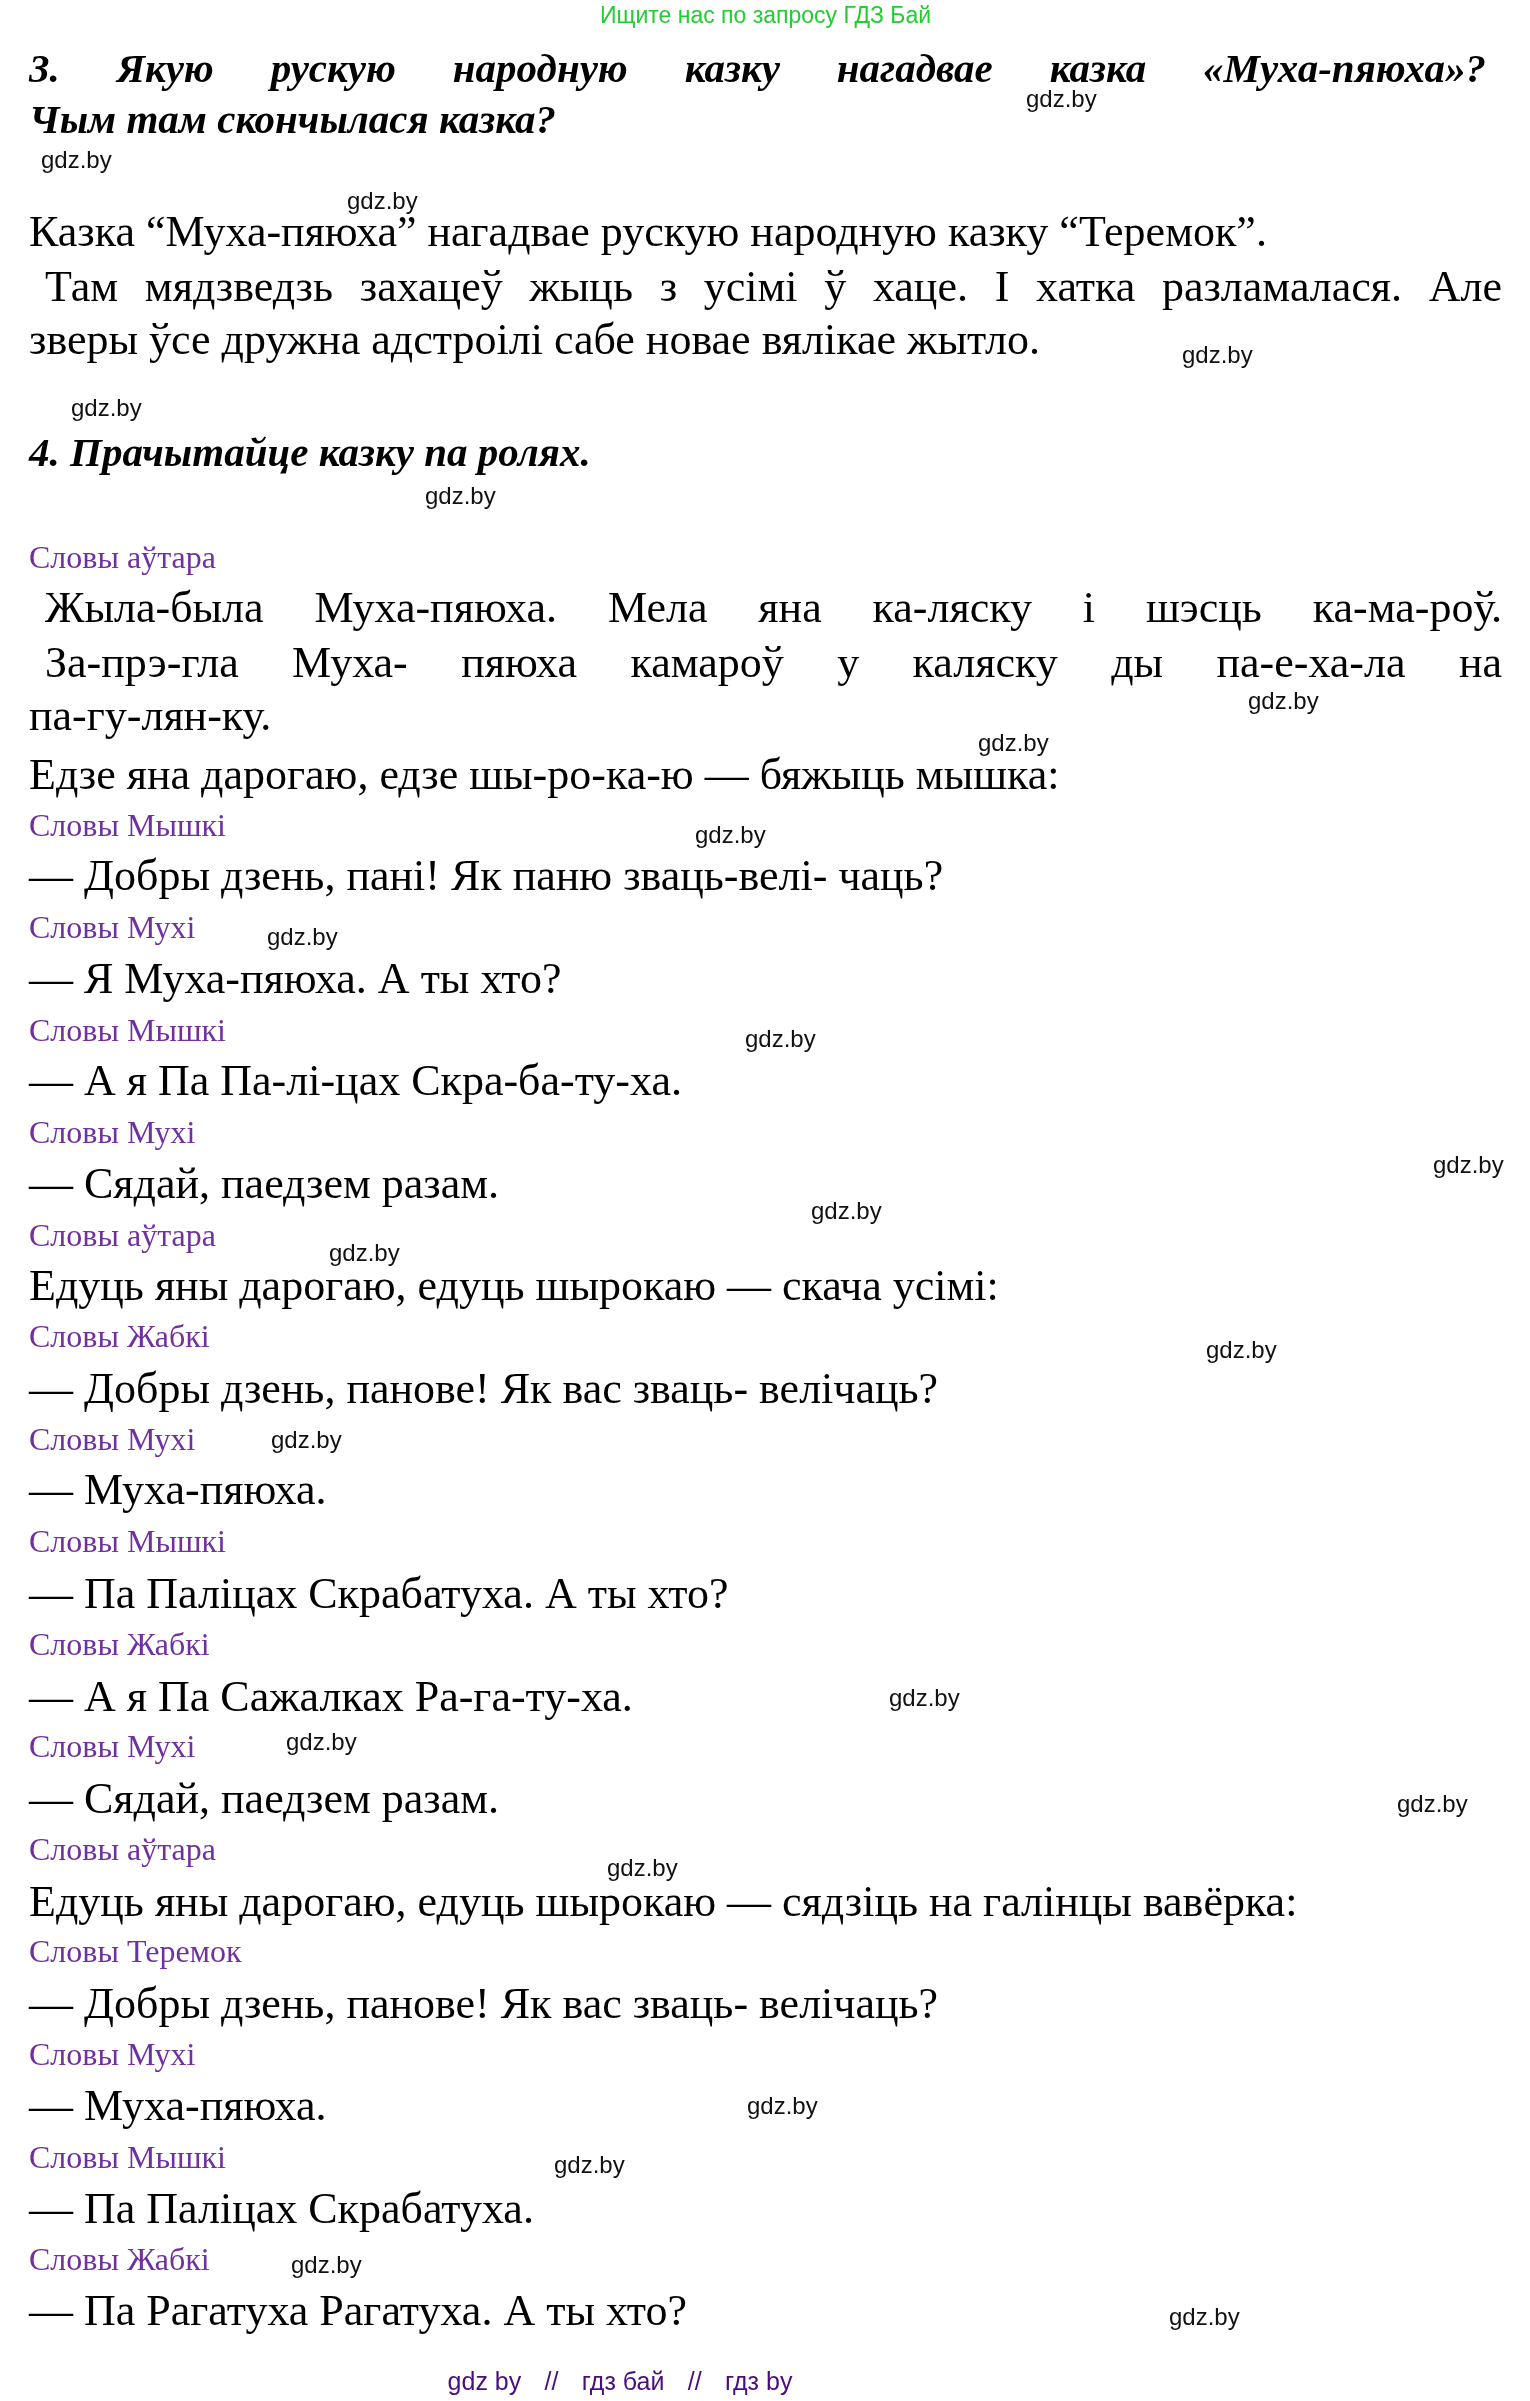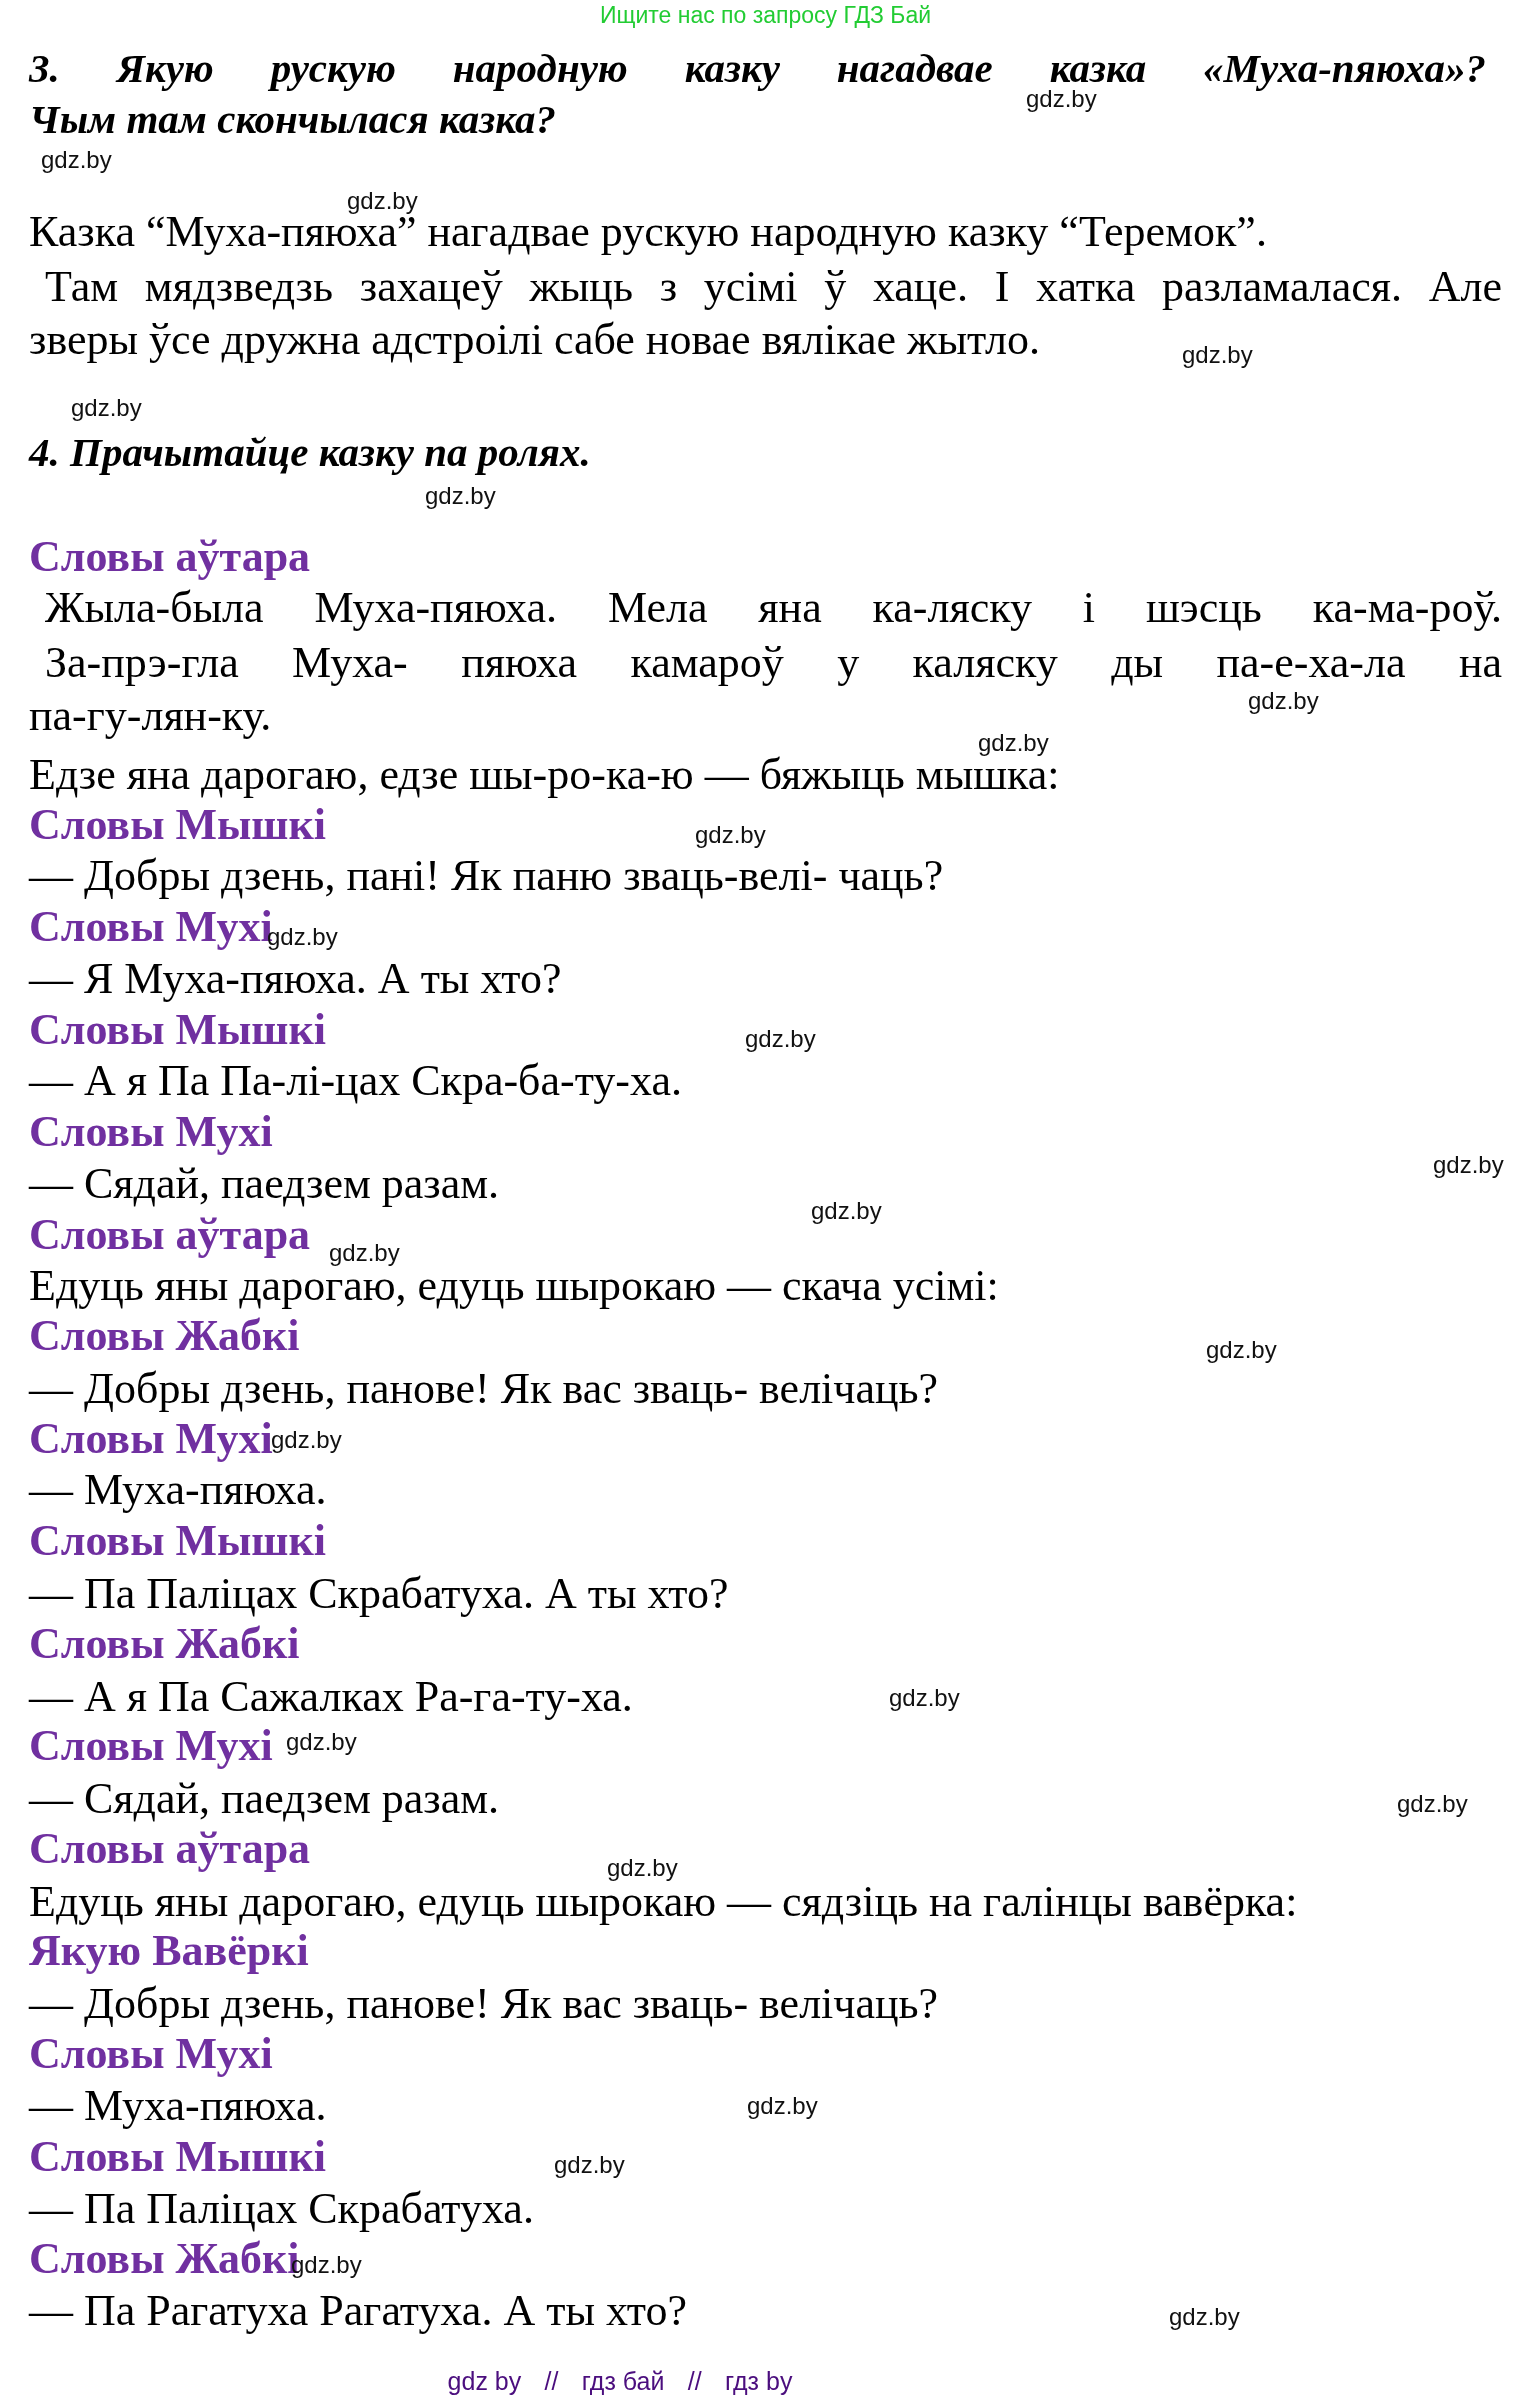--- a/index.html
+++ b/index.html
@@ -6,21 +6,21 @@
   body { width: 1531px; height: 2401px; position: relative; overflow: hidden; }
   .abs { position: absolute; white-space: nowrap; }
   .banner { left: 0; width: 1531px; text-align: center; top: 0; height: 30px; line-height: 30px;
             font-family: "Liberation Sans", sans-serif; font-size: 23px; color: #22CC33; }
   .q { left: 29px; font-family: "Liberation Serif", serif; font-weight: bold; font-style: italic;
        font-size: 41px; color: #000; line-height: 49px; height: 49px; }
   .q.just { width: 1457px; text-align: justify; text-align-last: justify; }
   .t { left: 29px; font-family: Liberation Serif, serif; font-size: 44px; color: #000;
        line-height: 51px; height: 51px; }
   .t.just { width: 1457px; text-align: justify; text-align-last: justify; white-space: normal; margin-left: 16px; }
-  .lbl { left: 29px; font-family: "Liberation Serif", serif; font-weight: bold; font-size: 44px;
+  .lbl { left: 29px; font-family: "Liberation Serif", serif; font-weight: normal; font-size: 32px;
          color: #7030A0; line-height: 46px; height: 46px; }
   .wm { font-family: "Liberation Sans", sans-serif; font-size: 24px; color: #111; line-height: 28px; }
   .footer { left: 0; width: 1240px; text-align: center; top: 2365px; line-height: 33px;
             font-family: "Liberation Sans", sans-serif; font-size: 25px; color: #4B0E7E; }
   .footer span { margin: 0 8.2px; }
 </style>
 </head>
 <body>
 
 <div class="abs banner">Ищите нас по запросу ГДЗ Бай</div>
@@ -66,21 +66,21 @@
 
 <div class="abs lbl" style="top:1621px">Словы Жабкі</div>
 <div class="abs t" style="top:1671px"> — А я Па Сажалках Ра-га-ту-ха.</div>
 
 <div class="abs lbl" style="top:1723px">Словы Мухі</div>
 <div class="abs t" style="top:1773px">— Сядай, паедзем разам.</div>
 
 <div class="abs lbl" style="top:1826px">Словы аўтара</div>
 <div class="abs t" style="top:1876px">Едуць яны дарогаю, едуць шырокаю — сядзіць на галінцы вавёрка:</div>
 
-<div class="abs lbl" style="top:1928px">Якую Вавёркі</div>
+<div class="abs lbl" style="top:1928px">Словы Теремок</div>
 <div class="abs t" style="top:1978px">— Добры дзень, панове! Як вас зваць- велічаць?</div>
 
 <div class="abs lbl" style="top:2031px">Словы Мухі</div>
 <div class="abs t" style="top:2080px">— Муха-пяюха.</div>
 
 <div class="abs lbl" style="top:2134px">Словы Мышкі</div>
 <div class="abs t" style="top:2183px">— Па Паліцах Скрабатуха.</div>
 
 <div class="abs lbl" style="top:2236px">Словы Жабкі</div>
 <div class="abs t" style="top:2285px">— Па Рагатуха Рагатуха. А ты хто?</div>

